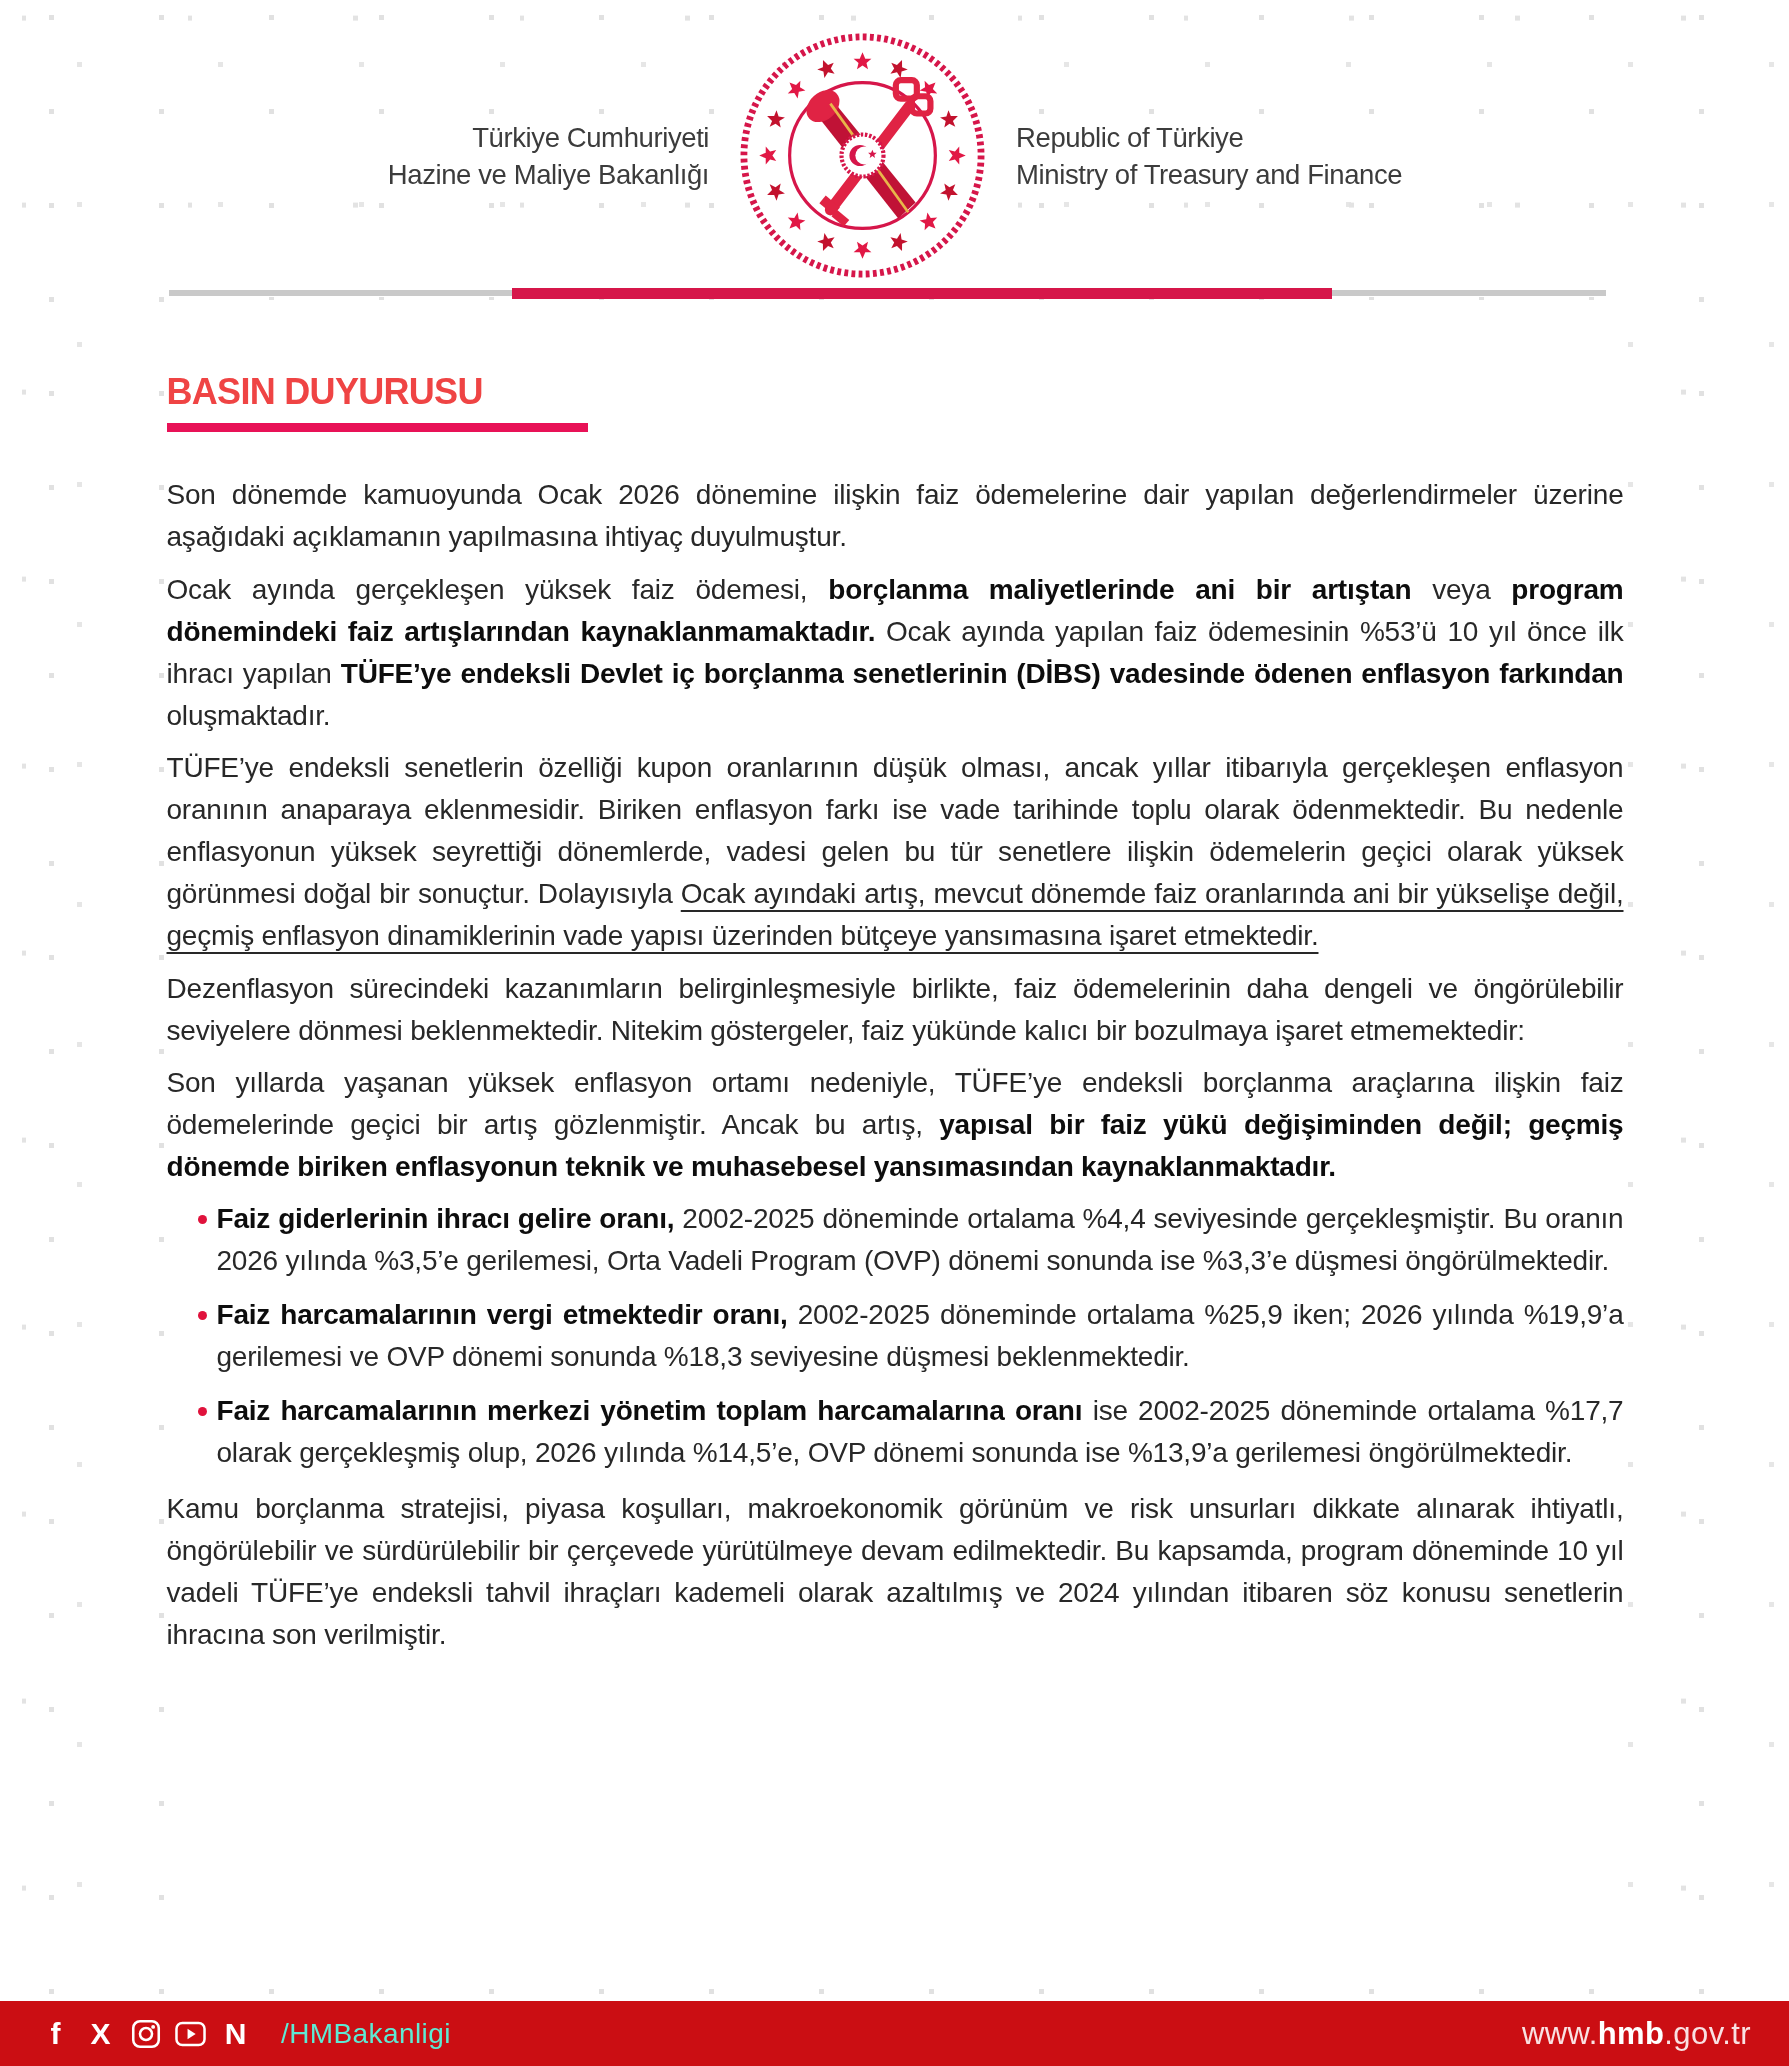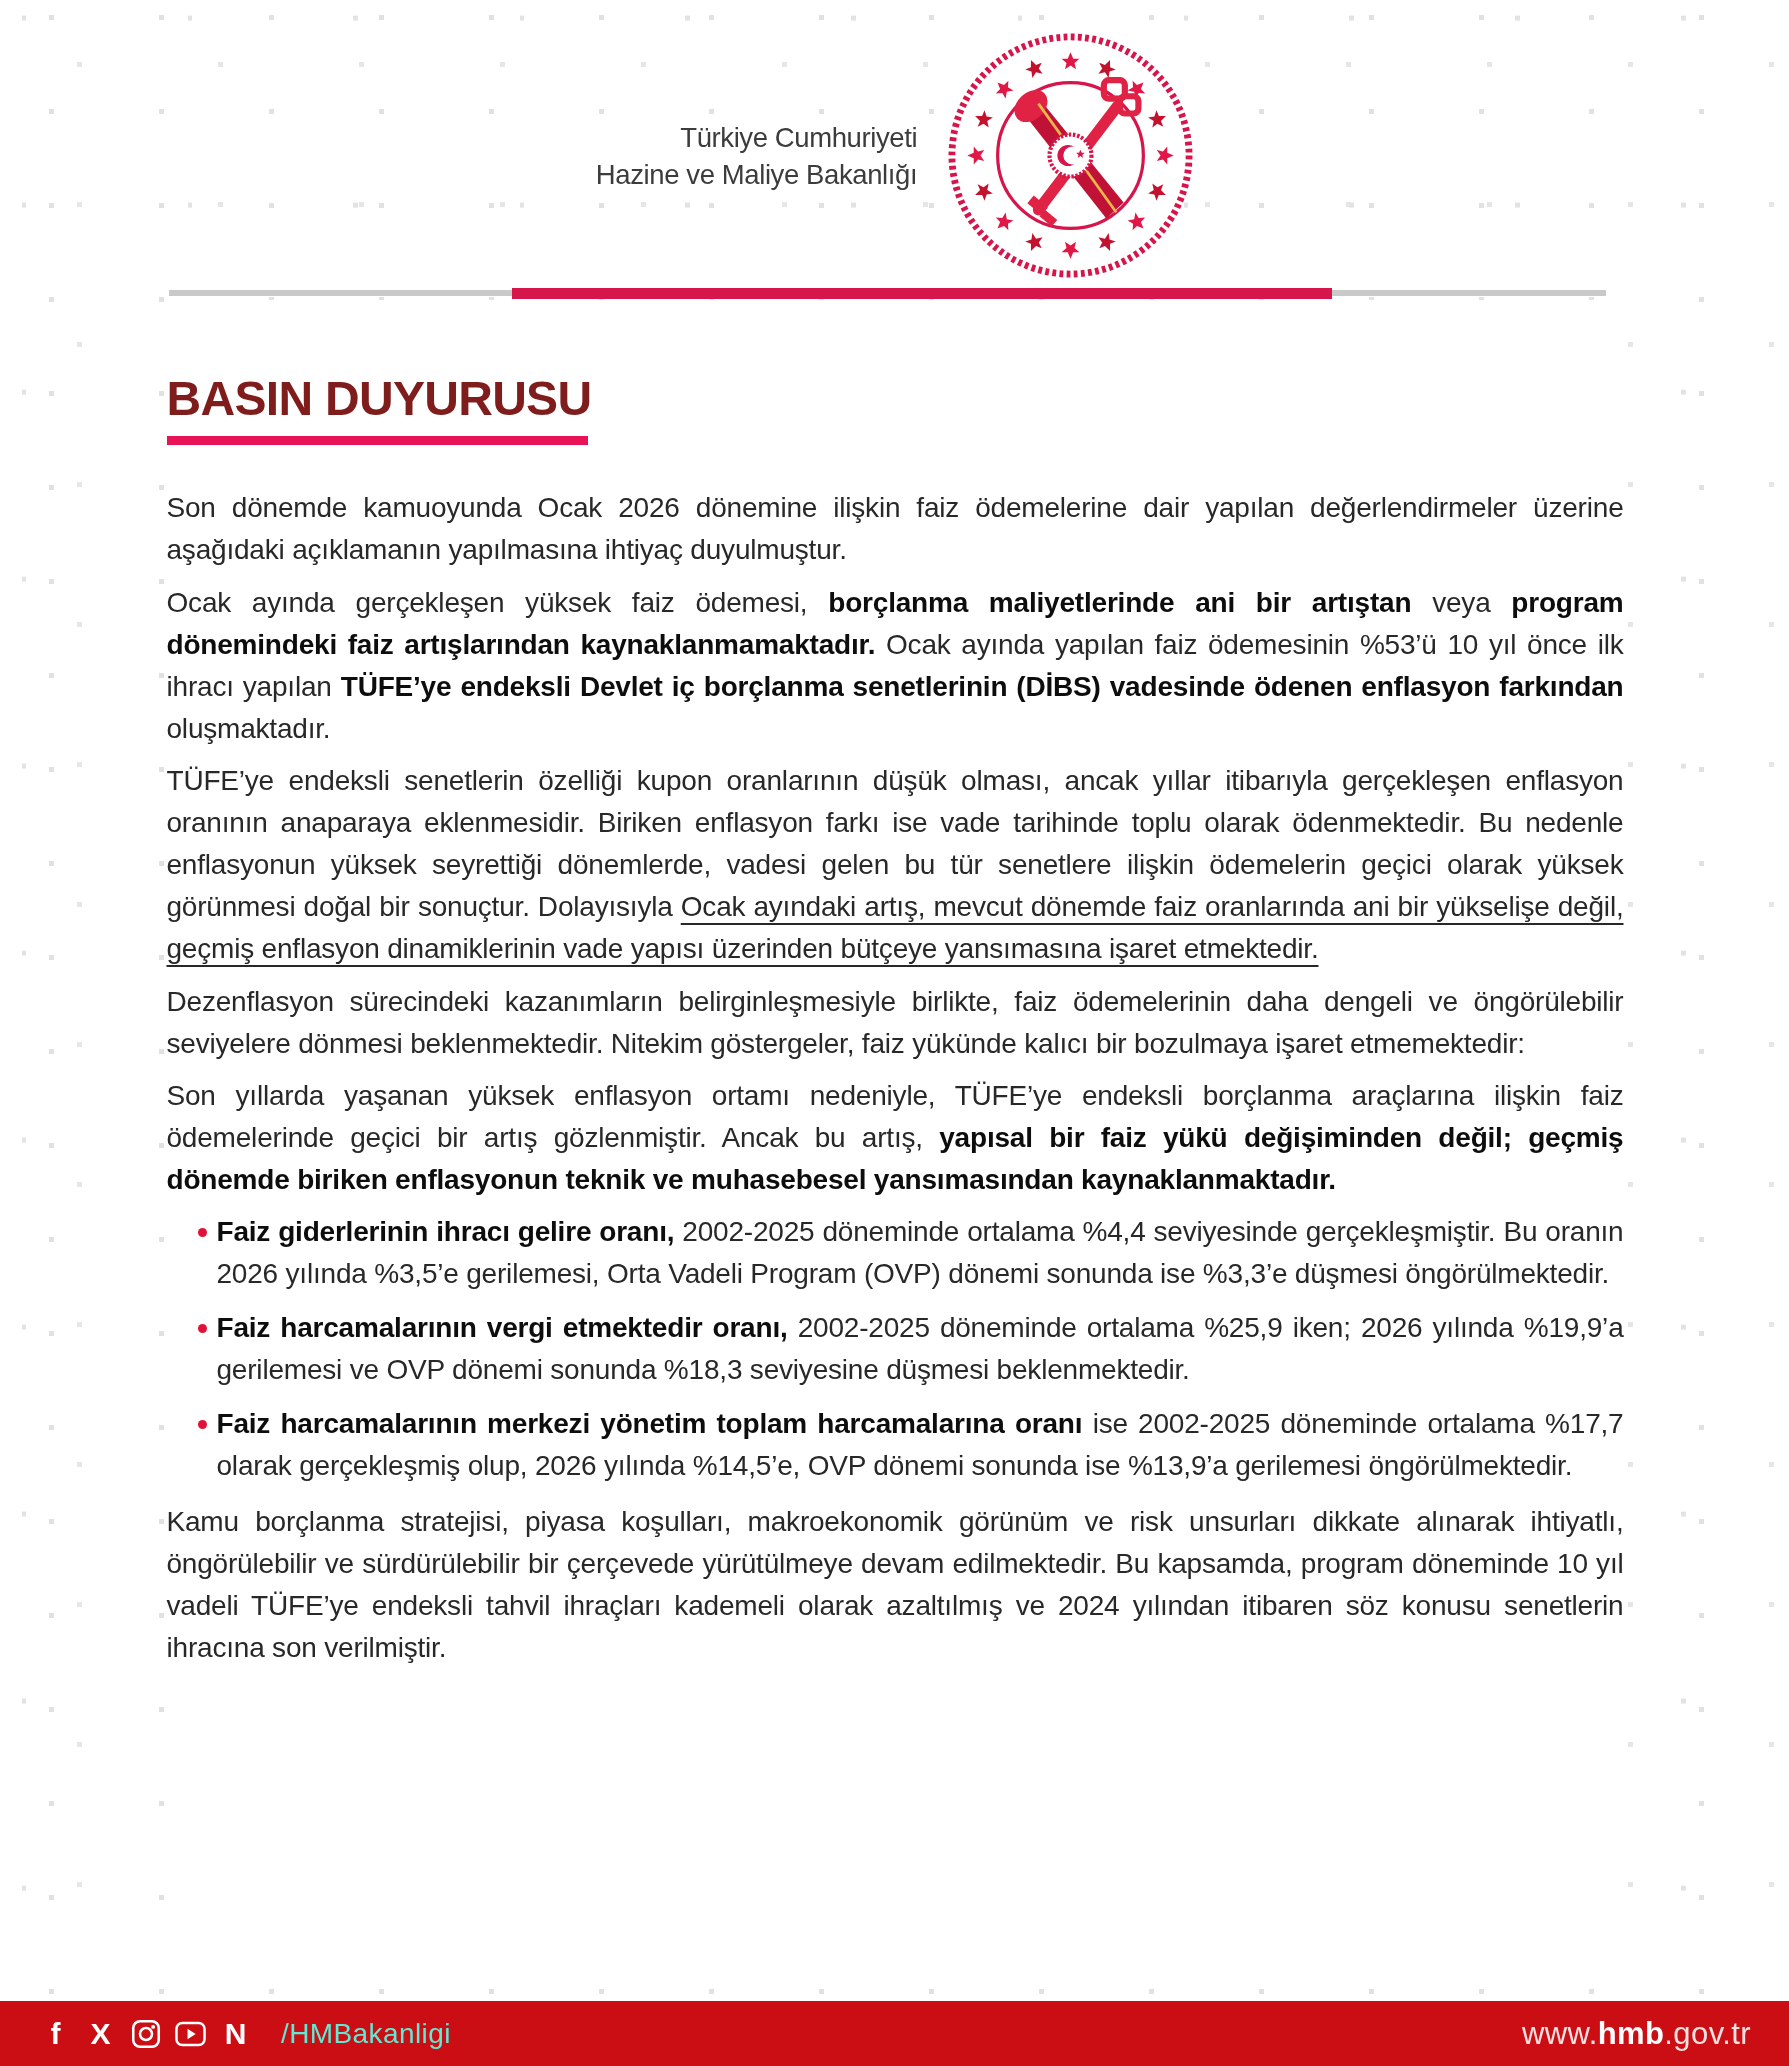--- a/index.html
+++ b/index.html
@@ -57,22 +57,22 @@
   .divider .red{width:821px;height:11px;background:var(--brand-red);}
   
   .content{
     position:relative;
     width:1457px;margin:0 auto;
     background:#ffffff;
     padding:71px 0 34px 0;
     min-height:1677px;
   }
   .doc-title{
-    font-size:48px;font-weight:800;letter-spacing:-0.7px;
-    color:#7f1d1d;
+    font-size:36px;font-weight:800;letter-spacing:-0.7px;
+    color:#ef4444;
   }
   .title-underline{
     width:421px;height:9px;margin-top:10.4px;
     background:var(--accent-pink);
   }
   .doc-date{
     margin-top:25px;
     text-align:right;
     font-size:36px;color:#242424;letter-spacing:-0.4px;
   }
@@ -181,20 +181,24 @@
       <rect x="66" y="136" width="15" height="8" transform="rotate(40 73 140)" fill="#e02344"></rect>
       <rect x="76" y="147" width="13" height="7" transform="rotate(40 82 150)" fill="#e02344"></rect>
 
       <circle cx="100" cy="100" r="17" fill="#ffffff" stroke="#d6164a" stroke-width="3.4" stroke-dasharray="2 1.4"></circle>
       <circle cx="98" cy="100" r="8.6" fill="#d6164a"></circle>
       <circle cx="101.4" cy="100" r="7.2" fill="#ffffff"></circle>
       <use href="#st" fill="#d6164a" transform="translate(108 99) scale(0.48)"></use>
     </svg>
   </div>
 
+  <div class="org-block org-right">
+    <div>Republic of Türkiye</div>
+    <div>Ministry of Treasury and Finance</div>
+  </div>
 
   <div class="divider">
     <div class="gray g1"></div>
     <div class="red"></div>
     <div class="gray g2"></div>
   </div>
 </header>
 
 <main class="content">
   <h1 class="doc-title">BASIN DUYURUSU</h1>

